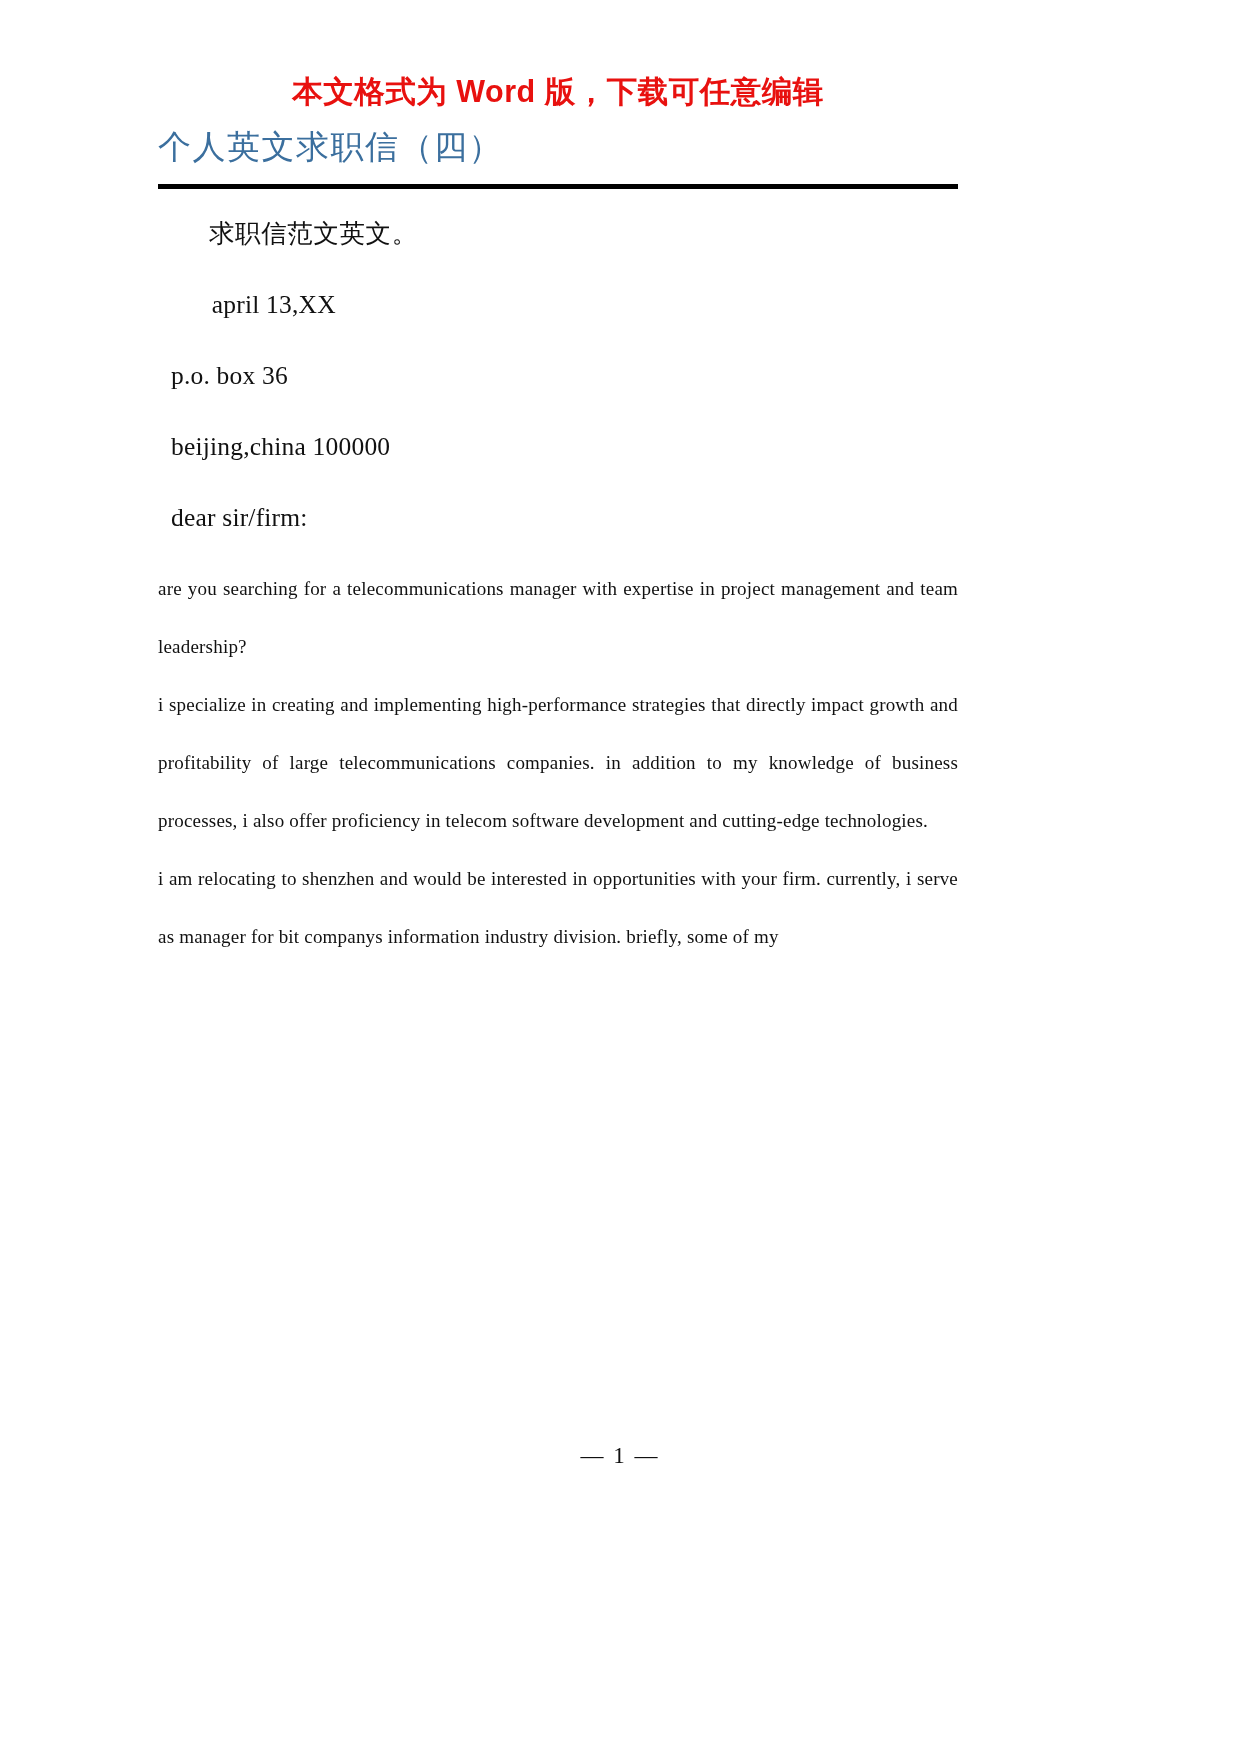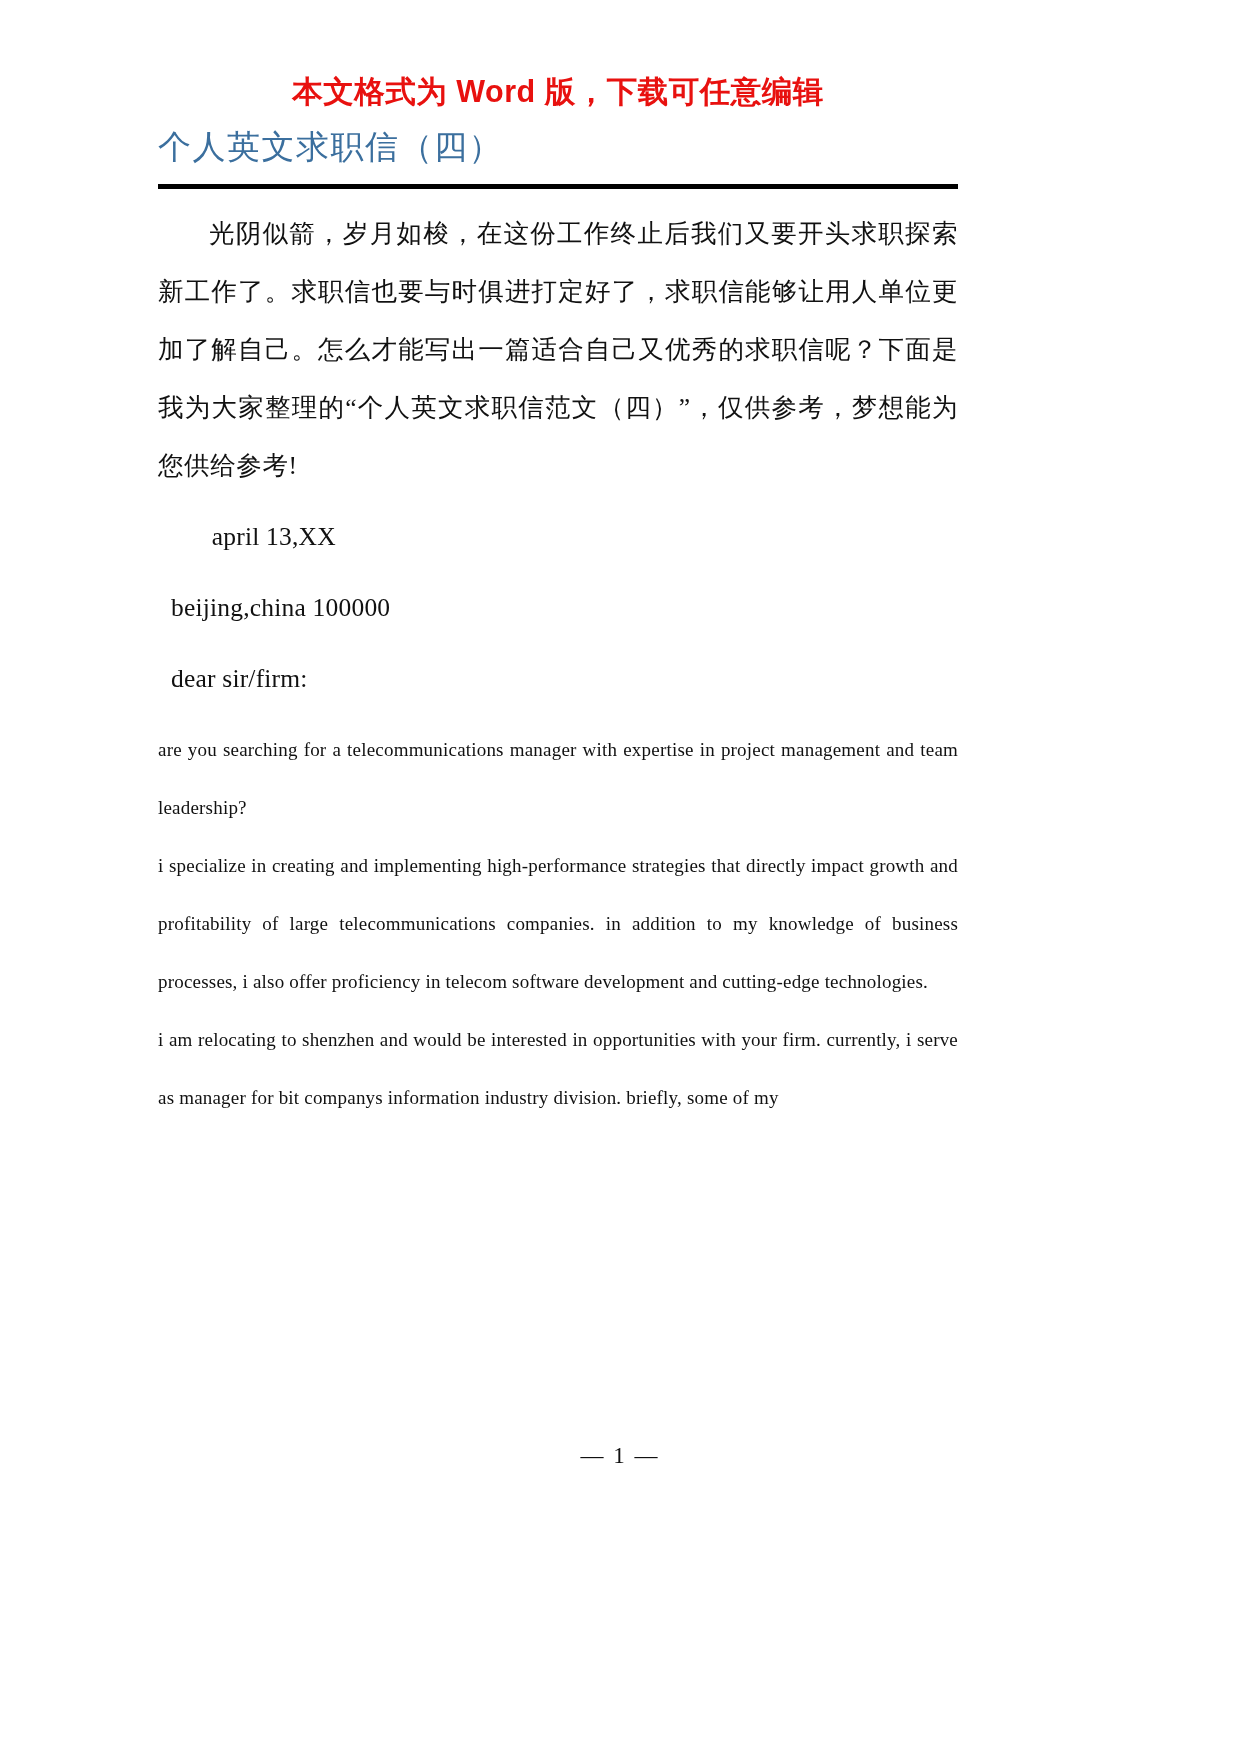--- a/index.html
+++ b/index.html
@@ -122,27 +122,28 @@
 <div class="page">
   <div class="content">
 
     <div class="banner">本文格式为 Word 版，下载可任意编辑</div>
 
     <div class="doc-title">个人英文求职信（四）</div>
 
     <div class="title-rule"></div>
 
     <div class="zh-block">
+      <p class="zh-para tight">求职信范文英文。</p>
 
-      <p class="zh-para">光阴似箭，岁月如梭，在这份工作终止后我们又要开头求职探索新工作了。求职信也要与时俱进打定好了，求职信能够让用人单位更加了解自己。怎么才能写出一篇适合自己又优秀的求职信呢？下面是我为大家整理的“个人英文求职信范文（四）”，仅供参考，梦想能为您供给参考!</p>
     </div>
 
     <div class="letter-head">
       <p class="en-line indent">april 13,XX</p>
 
+      <p class="en-line">p.o. box 36</p>
 
 
       <p class="en-line">beijing,china 100000</p>
 
       <p class="en-line">dear sir/firm:</p>
     </div>
 
     <div class="letter-body">
       <p class="en-para">are you searching for a telecommunications manager with expertise in project management and team leadership?</p>
 

